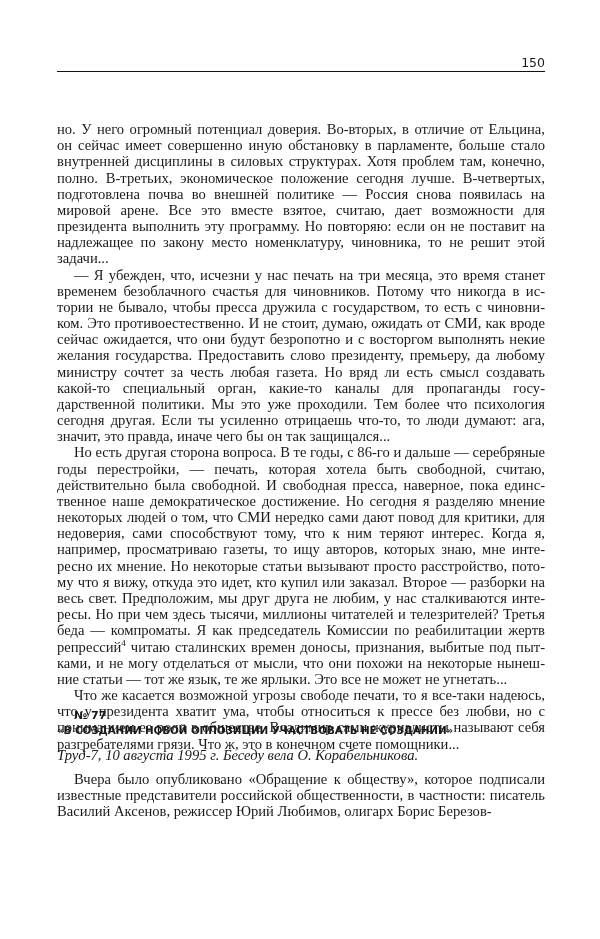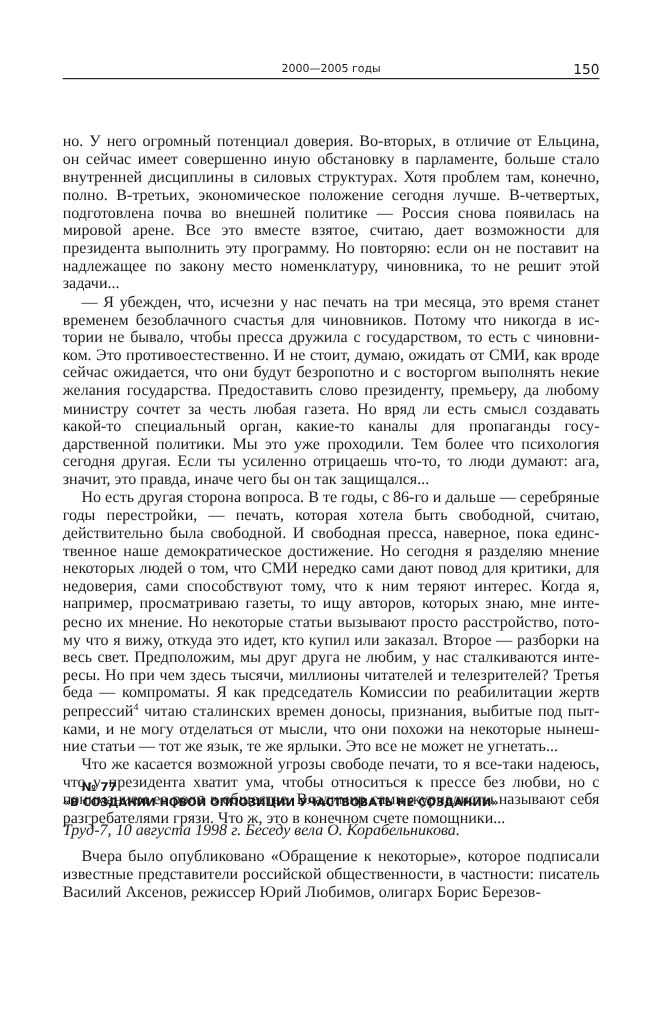--- a/index.html
+++ b/index.html
@@ -40,30 +40,29 @@
     font-family: "Liberation Serif", serif; font-size: 14.6px; line-height: 16.17px;
     text-align: justify;
   }
   .intro p { margin: 0; text-indent: 17px; }
 </style>
 </head>
 <body>
 
 <div class="page">
   <div class="running-head">
-    <span class="title">2000—2005 годы</span>
     <span class="pno">150</span>
   </div>
 
   <div class="body-text">
     <p class="cont">но. У него огромный потенциал доверия. Во-вторых, в отличие от Ельцина, он сейчас имеет совершенно иную обстановку в парламенте, больше стало внут­ренней дисциплины в силовых структурах. Хотя проблем там, конечно, полно. В-третьих, экономическое положение сегодня лучше. В-четвертых, подготов­лена почва во внешней политике — Россия снова появилась на мировой аре­не. Все это вместе взятое, считаю, дает возможности для президента выпол­нить эту программу. Но повторяю: если он не поставит на надлежащее по за­кону место номенклатуру, чиновника, то не решит этой задачи...</p>
     <p class="ind">— Я убежден, что, исчезни у нас печать на три месяца, это время станет временем безоблачного счастья для чиновников. Потому что никогда в ис­тории не бывало, чтобы пресса дружила с государством, то есть с чиновни­ком. Это противоестественно. И не стоит, думаю, ожидать от СМИ, как вроде сейчас ожидается, что они будут безропотно и с восторгом выполнять некие желания государства. Предоставить слово президенту, премьеру, да любому министру сочтет за честь любая газета. Но вряд ли есть смысл со­здавать какой-то специальный орган, какие-то каналы для пропаганды госу­дарственной политики. Мы это уже проходили. Тем более что психология сегодня другая. Если ты усиленно отрицаешь что-то, то люди думают: ага, значит, это правда, иначе чего бы он так защищался...</p>
     <p class="ind"><span>Но есть другая сторона вопроса. В те годы, с 86-го и дальше — серебря­ные годы перестройки, — печать, которая хотела быть свободной, считаю, действительно была свободной. И свободная пресса, наверное, пока единс­твенное наше демократическое достижение. Но сегодня я разделяю мнение некоторых людей о том, что СМИ нередко сами дают повод для критики, для недоверия, сами способствуют тому, что к ним теряют интерес. Когда я, например, просматриваю газеты, то ищу авторов, которых знаю, мне инте­ресно их мнение. Но некоторые статьи вызывают просто расстройство, пото­му что я вижу, откуда это идет, кто купил или заказал. Второе — разборки на весь свет. Предположим, мы друг друга не любим, у нас сталкиваются инте­ресы. Но при чем здесь тысячи, миллионы читателей и телезрителей? Третья беда — компроматы. Я как председатель Комиссии по реабилитации жертв репрессий</span><sup>4</sup><span> читаю сталинских времен доносы, признания, выбитые под пыт­ками, и не могу отделаться от мысли, что они похожи на некоторые нынеш­ние статьи — тот же язык, те же ярлыки. Это все не может не угнетать...</span></p>
     <p class="ind">Что же касается возможной угрозы свободе печати, то я все-таки наде­юсь, что у президента хватит ума, чтобы относиться к прессе без любви, но с пониманием ее роли в обществе. Владимир сами журналисты называют себя разгребателями грязи. Что ж, это в конечном счете помощники...</p>
   </div>
 
   <div class="doc-no">№ 77</div>
   <div class="doc-title">«В СОЗДАНИИ НОВОЙ ОППОЗИЦИИ УЧАСТВОВАТЬ НЕ СОЗДАНИИ»</div>
-  <div class="source">Труд-7, 10 августа 1998 г. Беседу вела О. Корабельникова.</div>
+  <div class="source">Труд-7, 10 августа 1995 г. Беседу вела О. Корабельникова.</div>
   <div class="intro">
-    <p>Вчера было опубликовано «Обращение к некоторые», которое подписали известные представители российской общественности, в частности: писа­тель Василий Аксенов, режиссер Юрий Любимов, олигарх Борис Березов-</p>
+    <p>Вчера было опубликовано «Обращение к обществу», которое подписали известные представители российской общественности, в частности: писа­тель Василий Аксенов, режиссер Юрий Любимов, олигарх Борис Березов-</p>
   </div>
 </div>
 
 </body></html>

